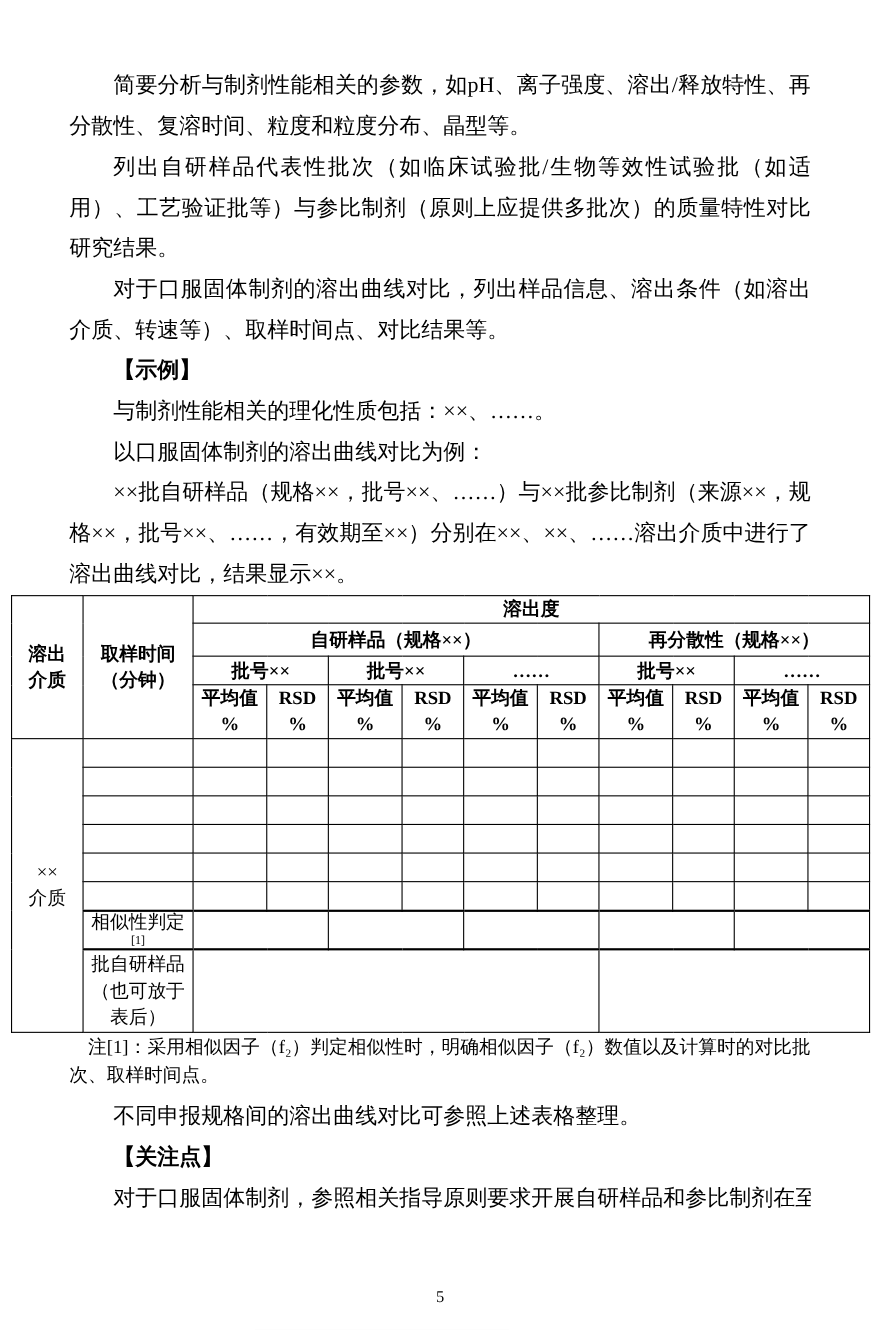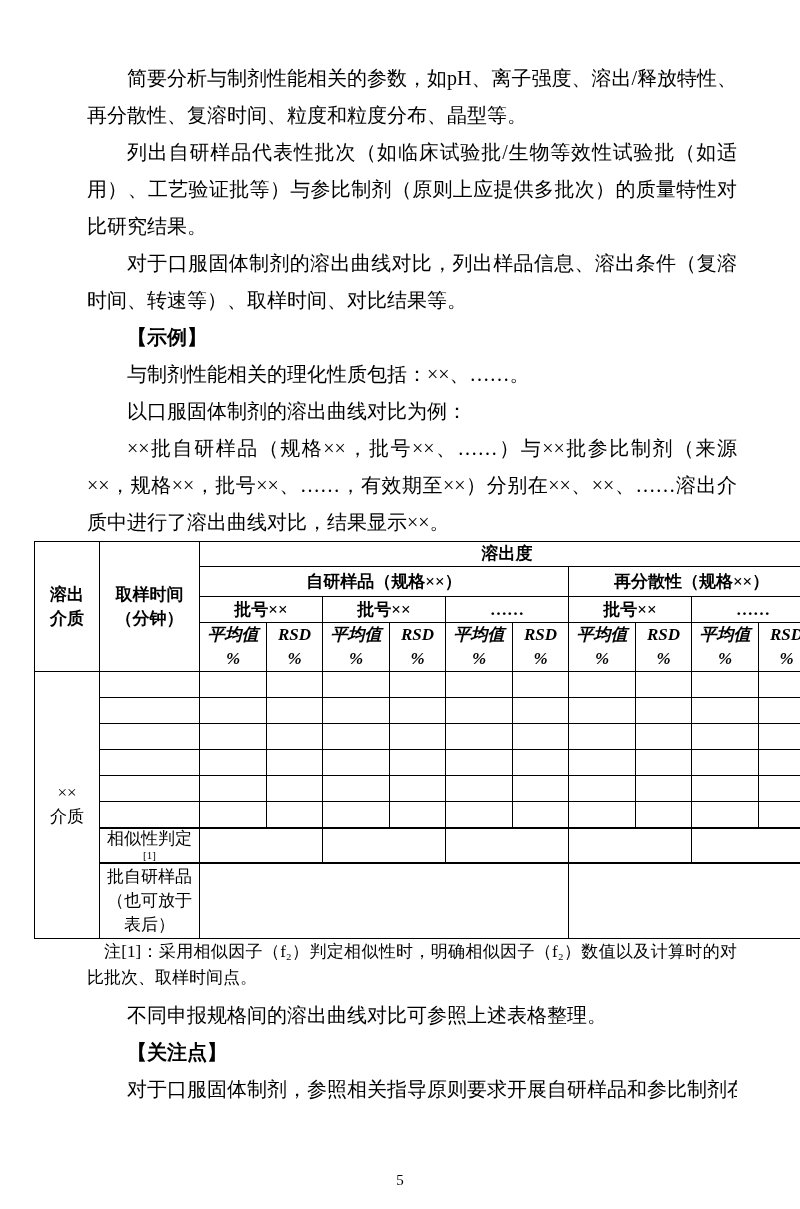--- a/index.html
+++ b/index.html
@@ -6,41 +6,41 @@
   html,body { background:#e9e9e9; }
   .page {
     position:relative;
     width:800px; height:1209px;
     margin:0 auto;
     background:#ffffff;
     color:#000;
     font-family:"Liberation Serif","DejaVu Serif",serif;
     overflow:hidden;
   }
-  .content { padding-top:60px;padding-left:24px; }
+  .content { padding-top:60px; }
   .text { margin:0 63px; font-size:20px; line-height:37px; text-align:justify; }
   .para { text-indent:2em; }
   .heading { text-indent:2em; font-weight:bold; }
   .oneline { white-space:nowrap; overflow:hidden; }
 
   
   table.diss {
     width:780px; margin-left:10px;
     border-collapse:collapse; table-layout:fixed;
     font-size:17px; line-height:22px; text-align:center;
   }
   table.diss th, table.diss td {
     border:1px solid #000; padding:0; vertical-align:middle;
     overflow:hidden;
   }
   table.diss th { font-weight:bold; }
   tr.hrow1 { height:25px; }
   tr.hrow2 { height:30px; }
   tr.hrow3 { height:26px; }
-  tr.hrow4 { height:48px;font-style:italic; }
+  tr.hrow4 { height:48px; }
   tr.drow  { height:26px; }
   tr.simrow { height:32px; }
   tr.curverow { height:76px; }
   tr.simrow td, tr.curverow td { border-top:2px solid #000; }
   .two-line span { display:block; line-height:24px; }
   .cell-lines span { display:block; line-height:24px; }
   .sup-note { display:block; font-size:11px; line-height:13px; }
   .sim-label { line-height:20px; }
 
   
@@ -52,21 +52,21 @@
   }
 </style>
 </head>
 <body>
 
 <div class="page">
   <div class="content">
     <div class="text">
       <p class="para">简要分析与制剂性能相关的参数，如pH、离子强度、溶出/释放特性、再分散性、复溶时间、粒度和粒度分布、晶型等。</p>
       <p class="para">列出自研样品代表性批次（如临床试验批/生物等效性试验批（如适用）、工艺验证批等）与参比制剂（原则上应提供多批次）的质量特性对比研究结果。</p>
-      <p class="para">对于口服固体制剂的溶出曲线对比，列出样品信息、溶出条件（复溶时间、转速等）、取样时间、对比结果等。</p>
+      <p class="para">对于口服固体制剂的溶出曲线对比，列出样品信息、溶出条件（如溶出介质、转速等）、取样时间点、对比结果等。</p>
       <p class="heading oneline">【示例】</p>
       <p class="para oneline">与制剂性能相关的理化性质包括：××、……。</p>
       <p class="para oneline">以口服固体制剂的溶出曲线对比为例：</p>
       <p class="para">××批自研样品（规格××，批号××、……）与××批参比制剂（来源××，规格××，批号××、……，有效期至××）分别在××、××、……溶出介质中进行了溶出曲线对比，结果显示××。</p>
     </div>
 
     <table class="diss">
       <colgroup>
         <col style="width:65px">
           <col style="width:100px">

